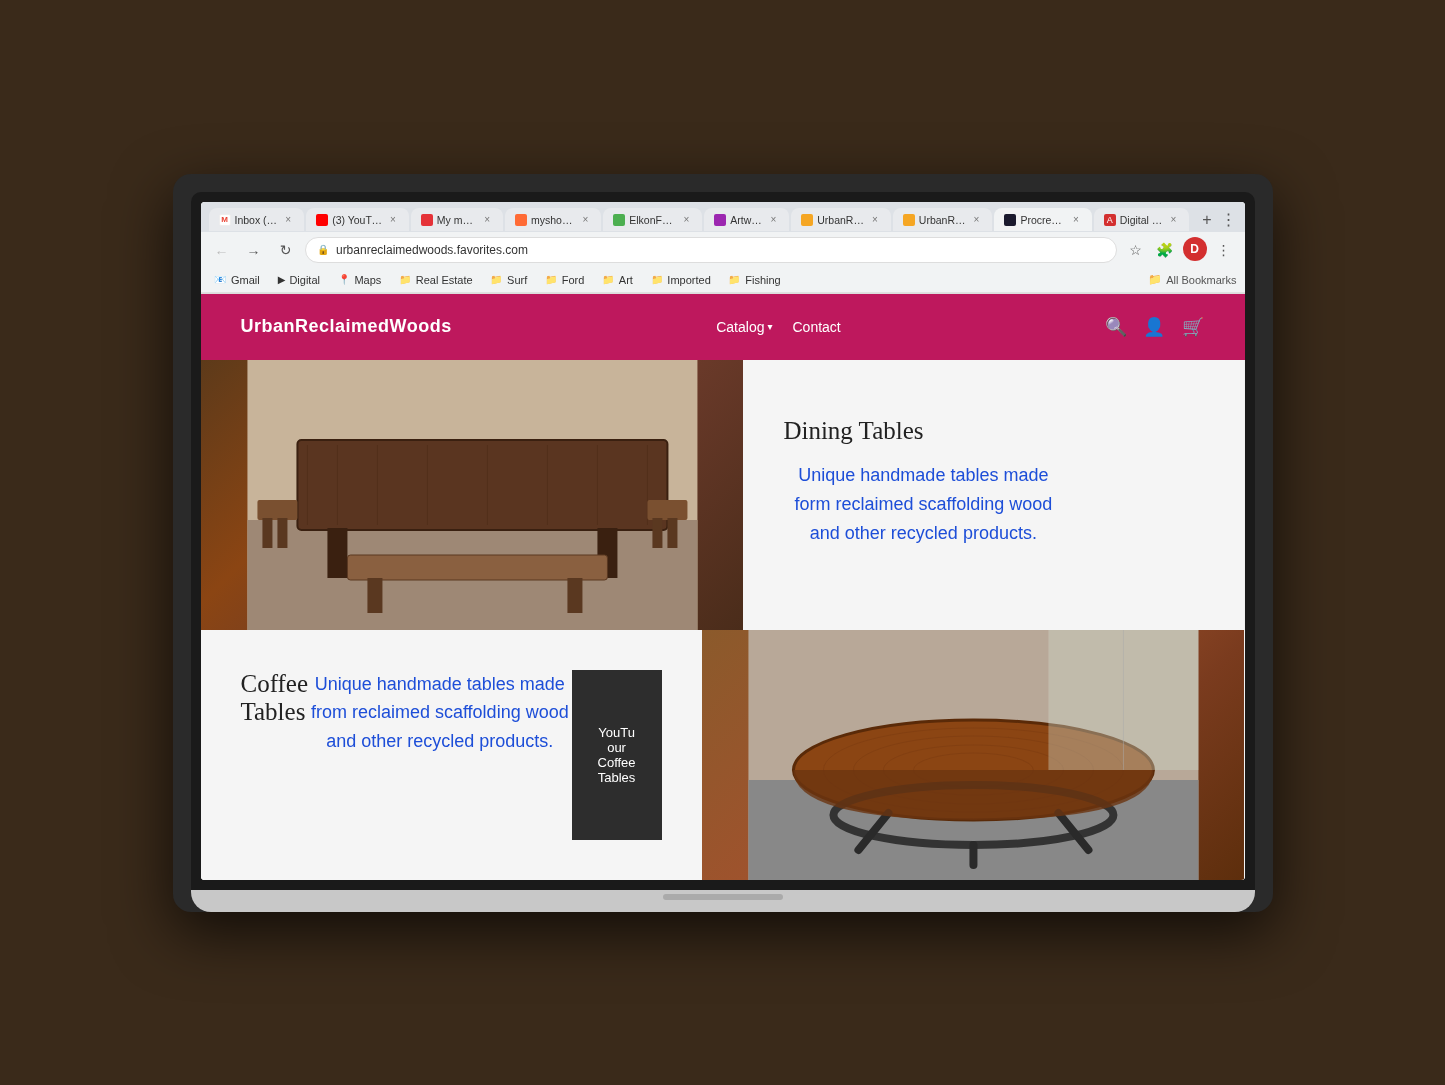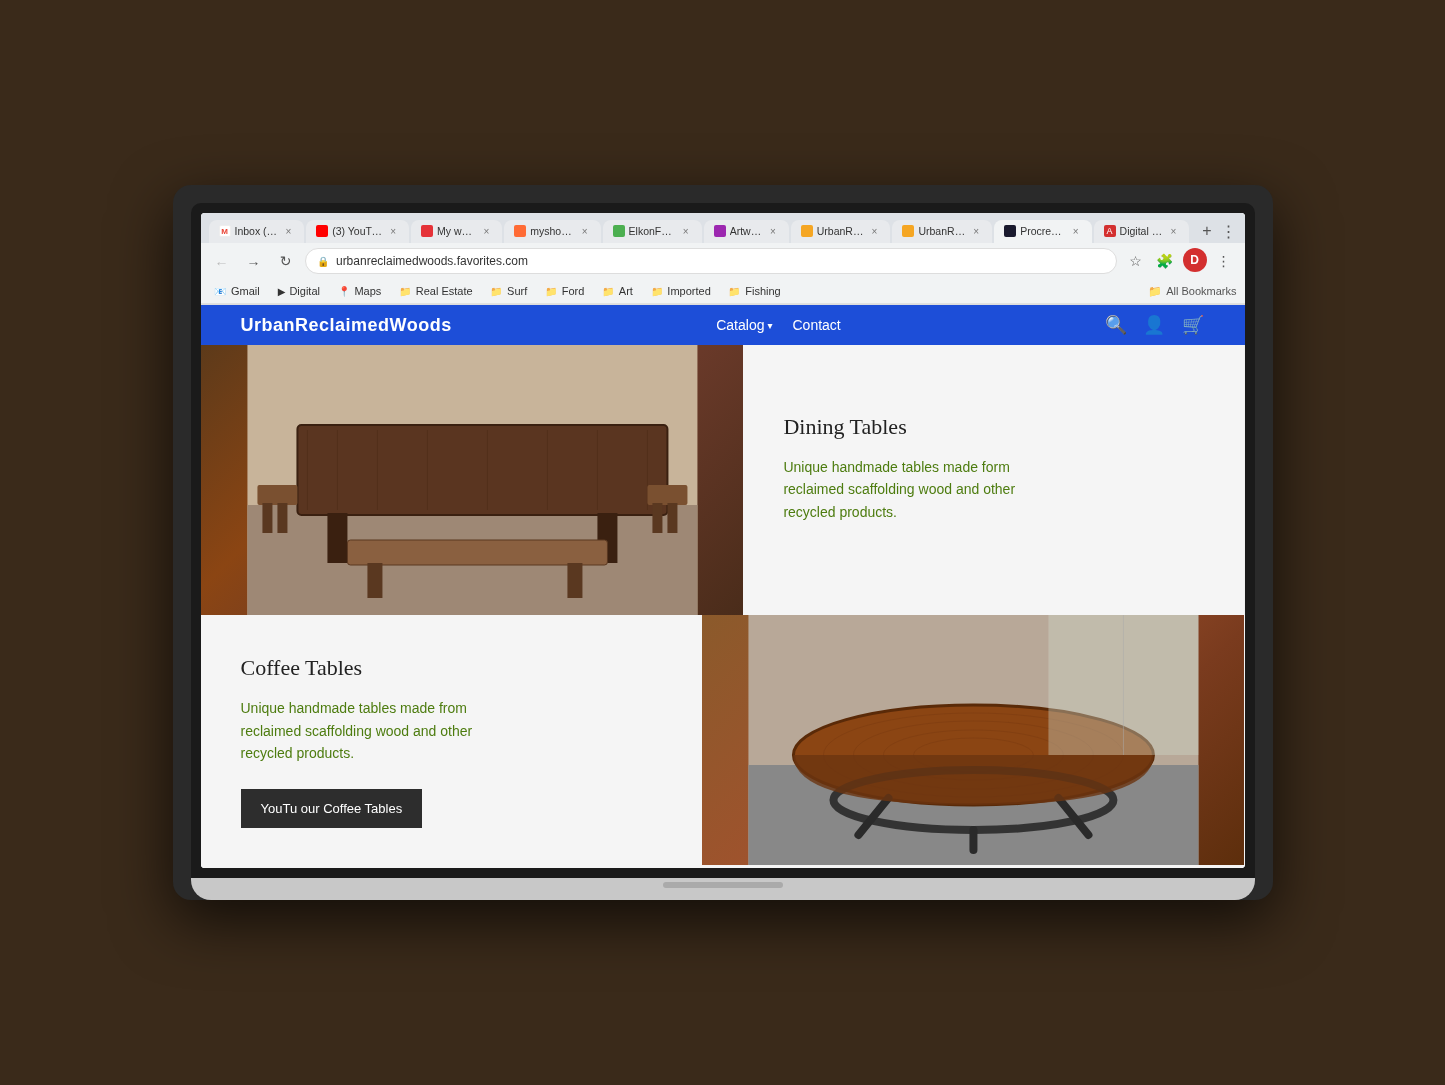--- a/index.html
+++ b/index.html
@@ -204,22 +204,22 @@
       font-size: 11px;
       cursor: pointer;
     }
 
     
     .website {
       background: white;
     }
 
     .site-header {
-      background: #1d4ed8;
-      padding: 9px 40px;
+      background: #be185d;
+      padding: 22px 40px;
       display: flex;
       align-items: center;
       justify-content: space-between;
     }
 
     .site-logo {
       color: white;
       font-size: 18px;
       font-weight: bold;
       letter-spacing: 0.5px;
@@ -269,33 +269,34 @@
     .hero-content-right {
       width: 48%;
       background: #f5f5f5;
       display: flex;
       flex-direction: column;
       justify-content: center;
       padding: 40px;
     }
 
     .hero-title {
-      font-size: 22px;
+      font-size: 25px;
       font-weight: 300;
       color: #222;
       margin-bottom: 16px;
       font-family: Georgia, serif;
     }
 
     .hero-desc {
-      font-size: 14px;
-      color: #4d7c0f;
+      font-size: 18px;
+      color: #1d4ed8;
       line-height: 1.6;
       margin-bottom: 24px;
       max-width: 280px;
+      text-align: center;
     }
 
     .hero-btn {
       display: inline-block;
       background: #2d2d2d;
       color: white;
       padding: 12px 20px;
       font-size: 13px;
       cursor: pointer;
       border: none;
@@ -305,21 +306,21 @@
     
     .coffee-section {
       display: flex;
       background: #f5f5f5;
     }
 
     .coffee-content-left {
       width: 48%;
       background: #f5f5f5;
       display: flex;
-      flex-direction: column;
+      flex-direction: row;
       justify-content: center;
       padding: 40px;
     }
 
     .coffee-image-right {
       width: 52%;
       height: 250px;
       background: linear-gradient(135deg, #8B5A2B 0%, #A0522D 40%, #7a3b1e 70%, #5d2e0c 100%);
       position: relative;
       overflow: hidden;
@@ -378,21 +379,21 @@
             <span class="tab-label">Inbox (6...</span>
             <span class="tab-close">×</span>
           </div>
           <div class="tab">
             <div class="tab-icon favicon-youtube"></div>
             <span class="tab-label">(3) YouTu...</span>
             <span class="tab-close">×</span>
           </div>
           <div class="tab">
             <div class="tab-icon favicon-ebay"></div>
-            <span class="tab-label">My wood</span>
+            <span class="tab-label">My made</span>
             <span class="tab-close">×</span>
           </div>
           <div class="tab">
             <div class="tab-icon favicon-favorites"></div>
             <span class="tab-label">myshopify</span>
             <span class="tab-close">×</span>
           </div>
           <div class="tab">
             <div class="tab-icon favicon-elkon"></div>
             <span class="tab-label">ElkonFor...</span>

